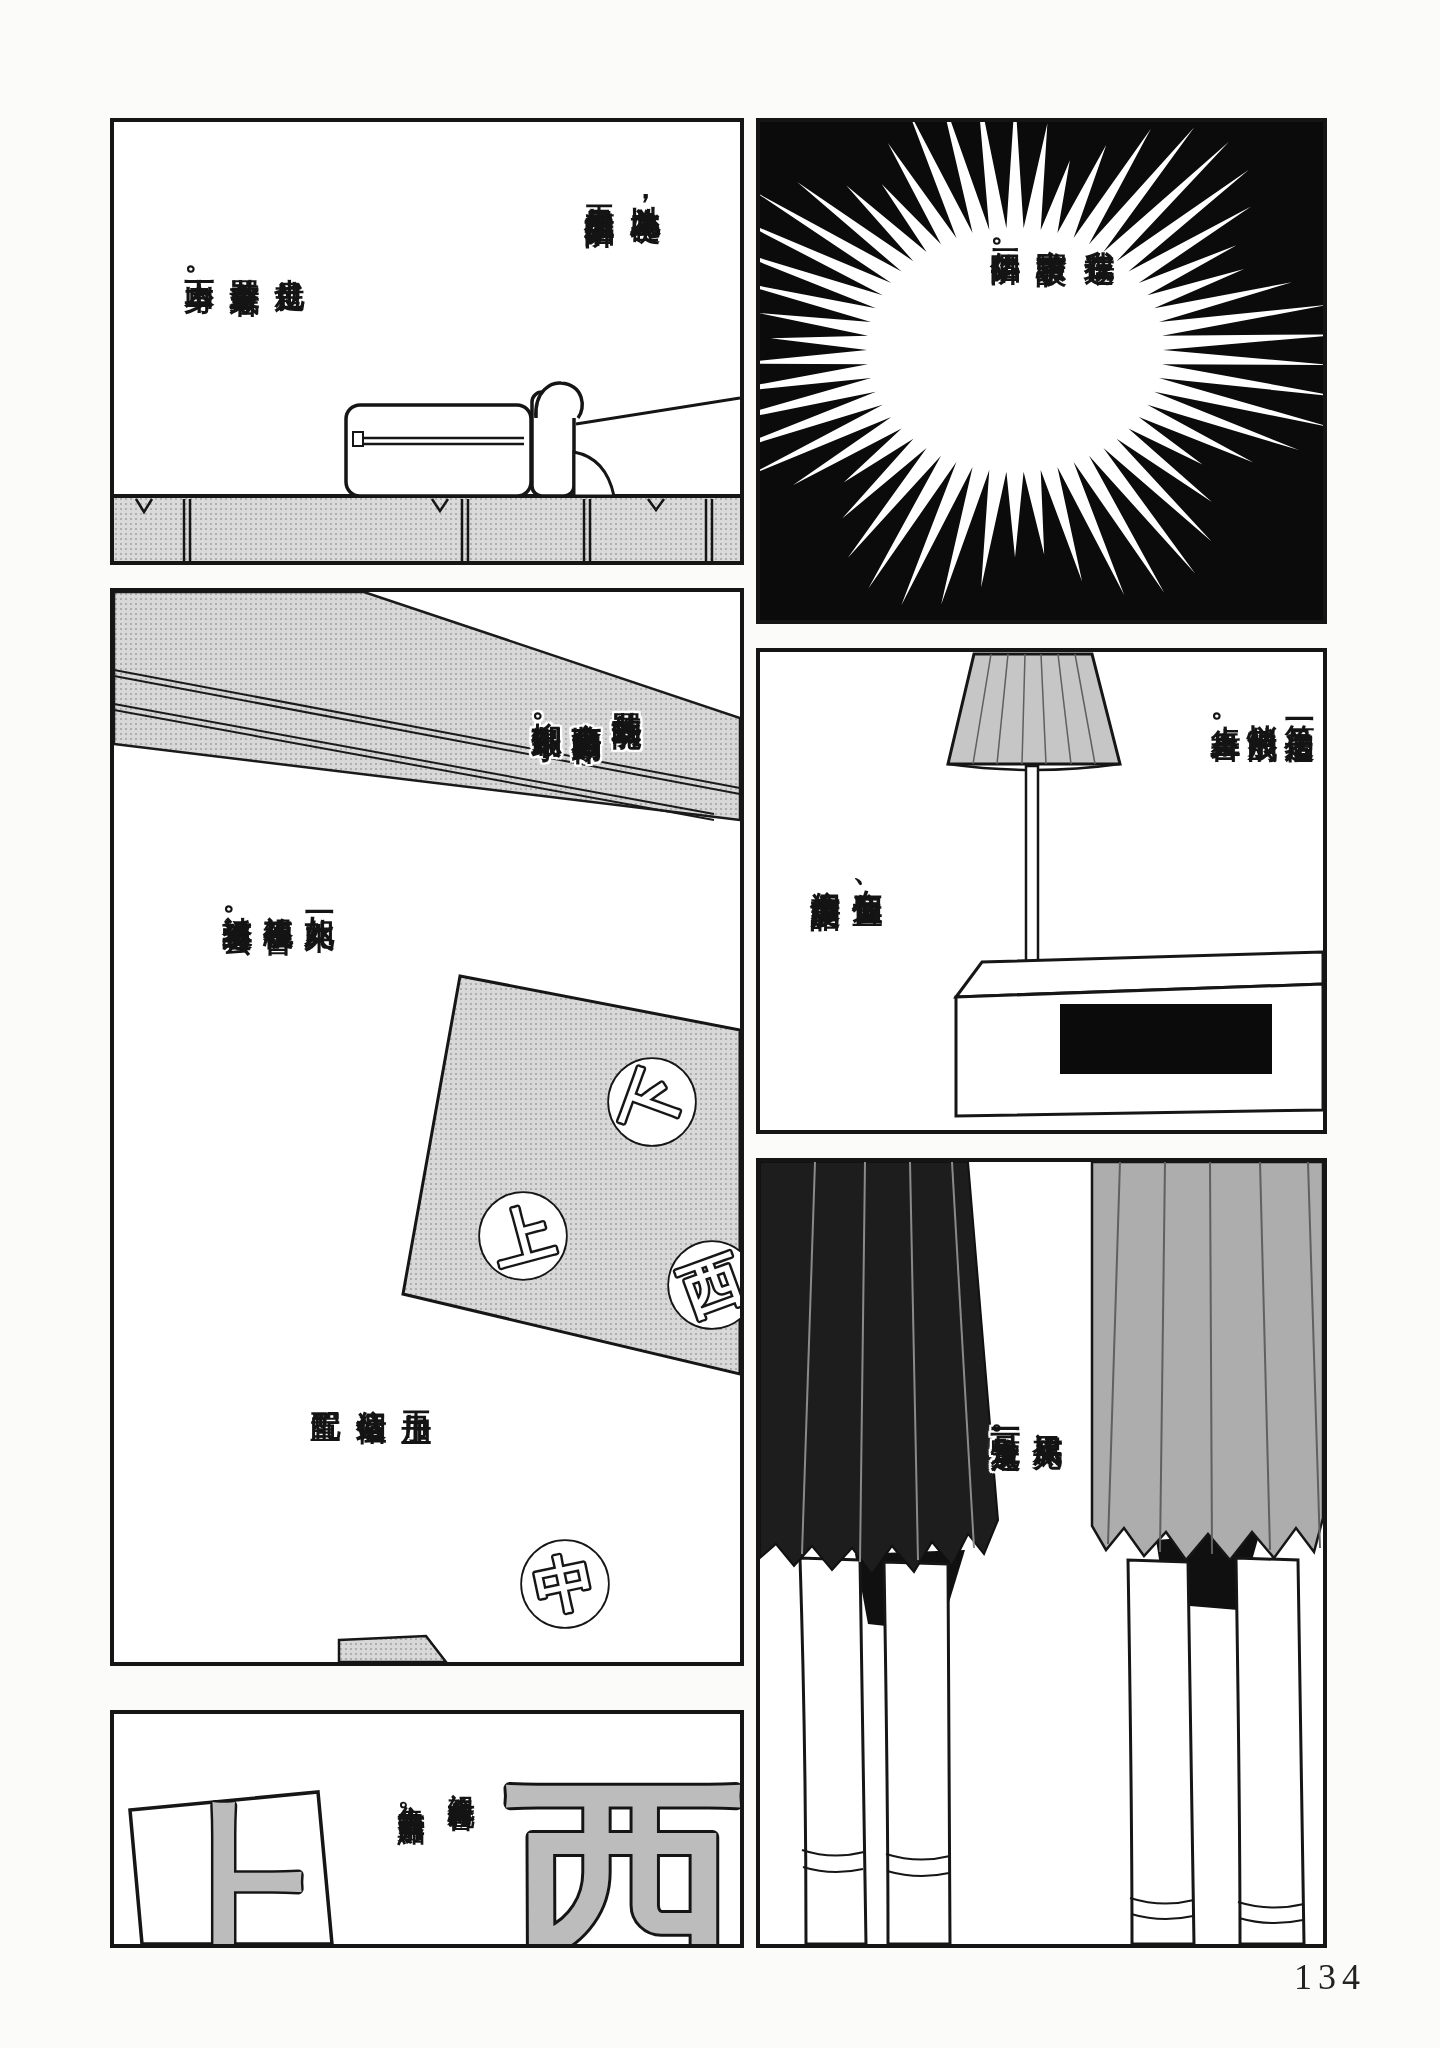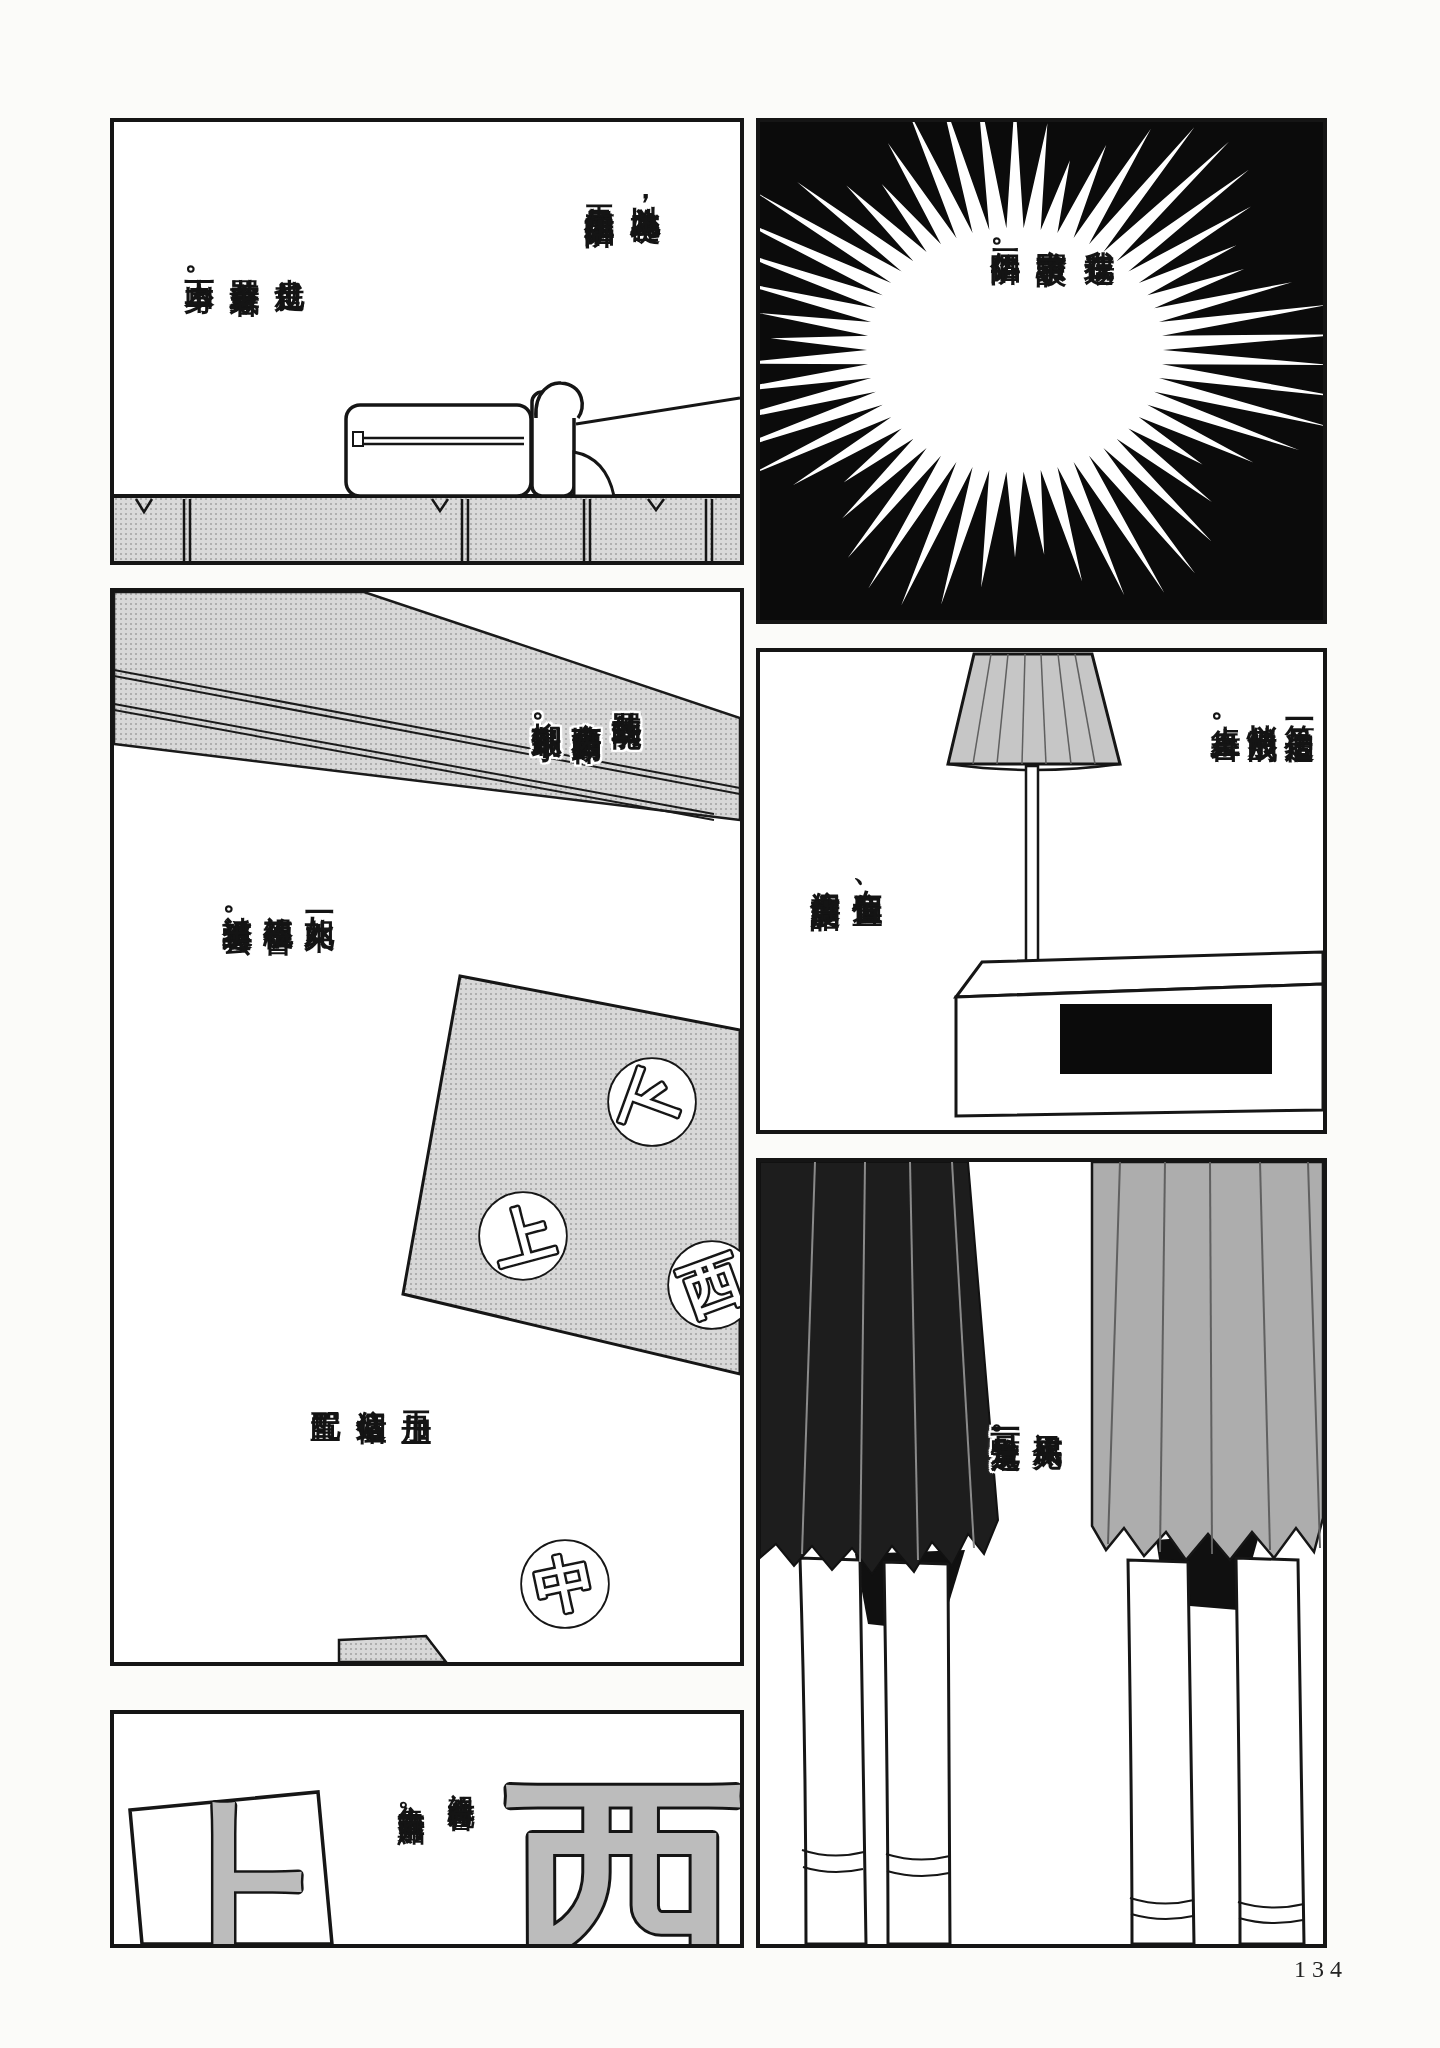--- a/index.html
+++ b/index.html
@@ -12,21 +12,21 @@
   #p3{left:110px;top:588px;width:634px;height:1078px;}
   #p4{left:756px;top:648px;width:571px;height:486px;}
   #p5{left:110px;top:1710px;width:634px;height:238px;}
   #p6{left:756px;top:1158px;width:571px;height:790px;}
   .vtext{position:absolute;writing-mode:vertical-rl;text-orientation:upright;
          font-weight:700;color:#141414;line-height:1.05;letter-spacing:2px;
          white-space:nowrap;font-size:30px;}
   .halo{text-shadow:-2px 0 #fff,2px 0 #fff,0 -2px #fff,0 2px #fff,
         -2px -2px #fff,2px -2px #fff,-2px 2px #fff,2px 2px #fff,0 0 4px #fff;}
   .pagenum{position:absolute;left:1294px;top:1956px;font-family:"Liberation Serif","DejaVu Serif",serif;
-           font-size:24px;letter-spacing:6px;color:#222;}
+           font-size:36px;letter-spacing:6px;color:#222;}
 </style>
 </head>
 <body>
 
 <div class="sheet">
 
   <div class="panel" id="p1">
     <svg width="626" height="439" viewBox="0 0 626 439">
       <defs>
         <pattern id="dots1" width="5" height="5" patternUnits="userSpaceOnUse">

